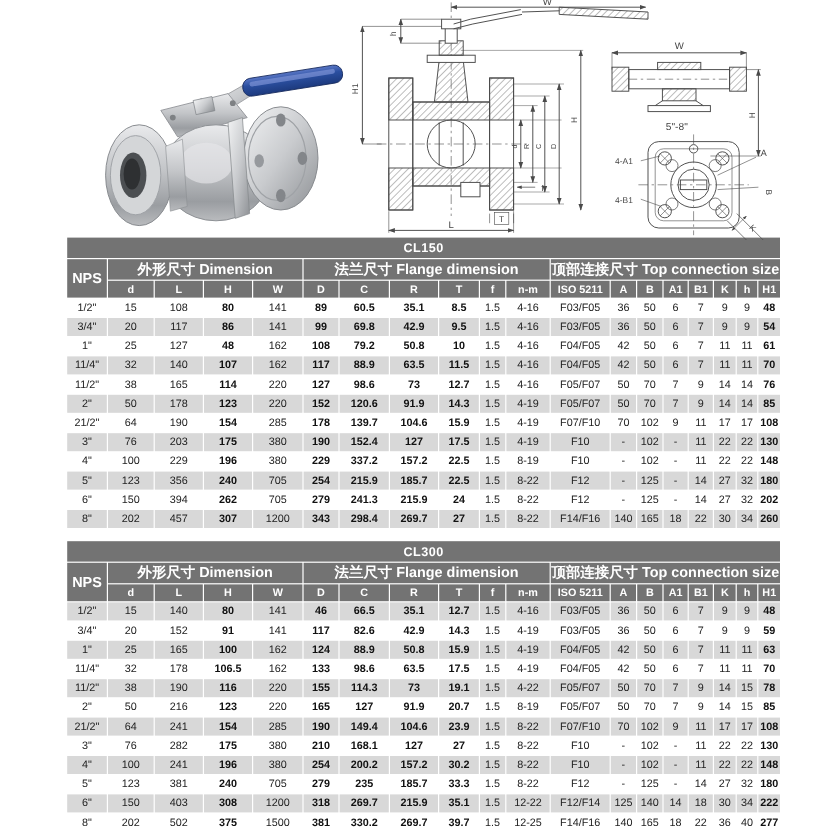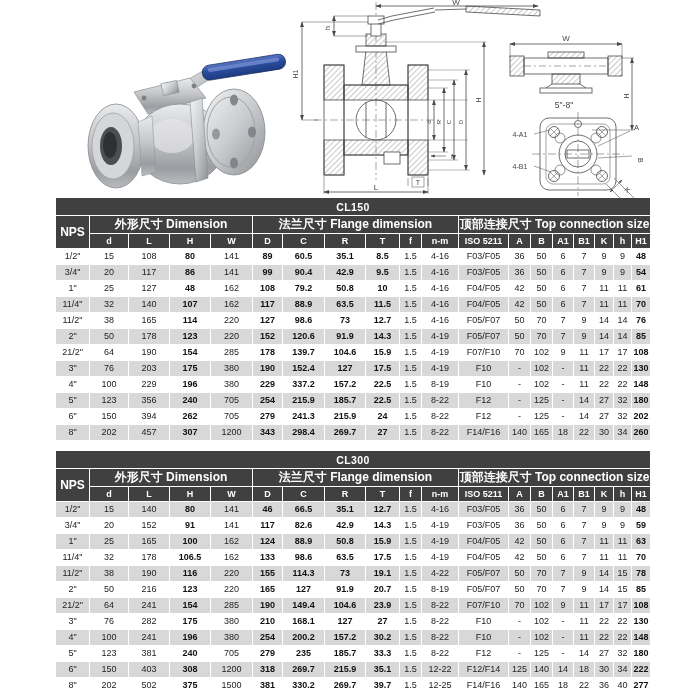--- a/index.html
+++ b/index.html
@@ -6,21 +6,21 @@
   body{width:700px;height:700px;background:#ffffff;font-family:"Liberation Sans",sans-serif;}
   .page{position:relative;width:700px;height:700px;background:#fff;overflow:hidden;}
   .hero{position:relative;width:700px;height:197px;}
   .photo-svg{position:absolute;left:82px;top:42px;width:210px;height:158px;}
   .draw-svg{position:absolute;left:288px;top:0;width:412px;height:200px;}
   .draw-svg text{font-family:"Liberation Sans",sans-serif;fill:#444;}
   table.spec{border-collapse:separate;border-spacing:1px;background:#fff;table-layout:fixed;
     width:596px;margin-left:55px;font-size:9px;}
   table.spec.t0{margin-top:0;}
   table.spec.t1{margin-top:9px;}
-  .spec th{background:#404040;color:#fff;font-weight:bold;padding:0;margin-left:29px;}
+  .spec th{background:#737373;color:#fff;font-weight:bold;padding:0;margin-left:29px;}
   .spec th.title{height:17px;font-size:10.5px;letter-spacing:.4px;}
   .spec tr.grp th{height:15px;font-size:12px;font-weight:bold;}
   .spec tr.cols th{height:14px;font-size:9px;}
   .spec td{height:15px;padding:0;text-align:center;color:#222;background:#fff;line-height:15px;}
   .spec td.b{font-weight:bold;color:#111;}
   .spec.t0 tbody tr:nth-child(even) td{background:#d8d8d8;}
   .spec.t1 tbody tr:nth-child(odd) td{background:#d8d8d8;}
 </style>
 </head>
 <body>
@@ -326,21 +326,21 @@
           <td>9</td>
           <td class="b">48</td>
         </tr>
         <tr>
           <td>3/4"</td>
           <td>20</td>
           <td>117</td>
           <td class="b">86</td>
           <td>141</td>
           <td class="b">99</td>
-          <td class="b">90.4</td>
+          <td class="b">69.8</td>
           <td class="b">42.9</td>
           <td class="b">9.5</td>
           <td>1.5</td>
           <td>4-16</td>
           <td>F03/F05</td>
           <td>36</td>
           <td>50</td>
           <td>6</td>
           <td>7</td>
           <td>9</td>

